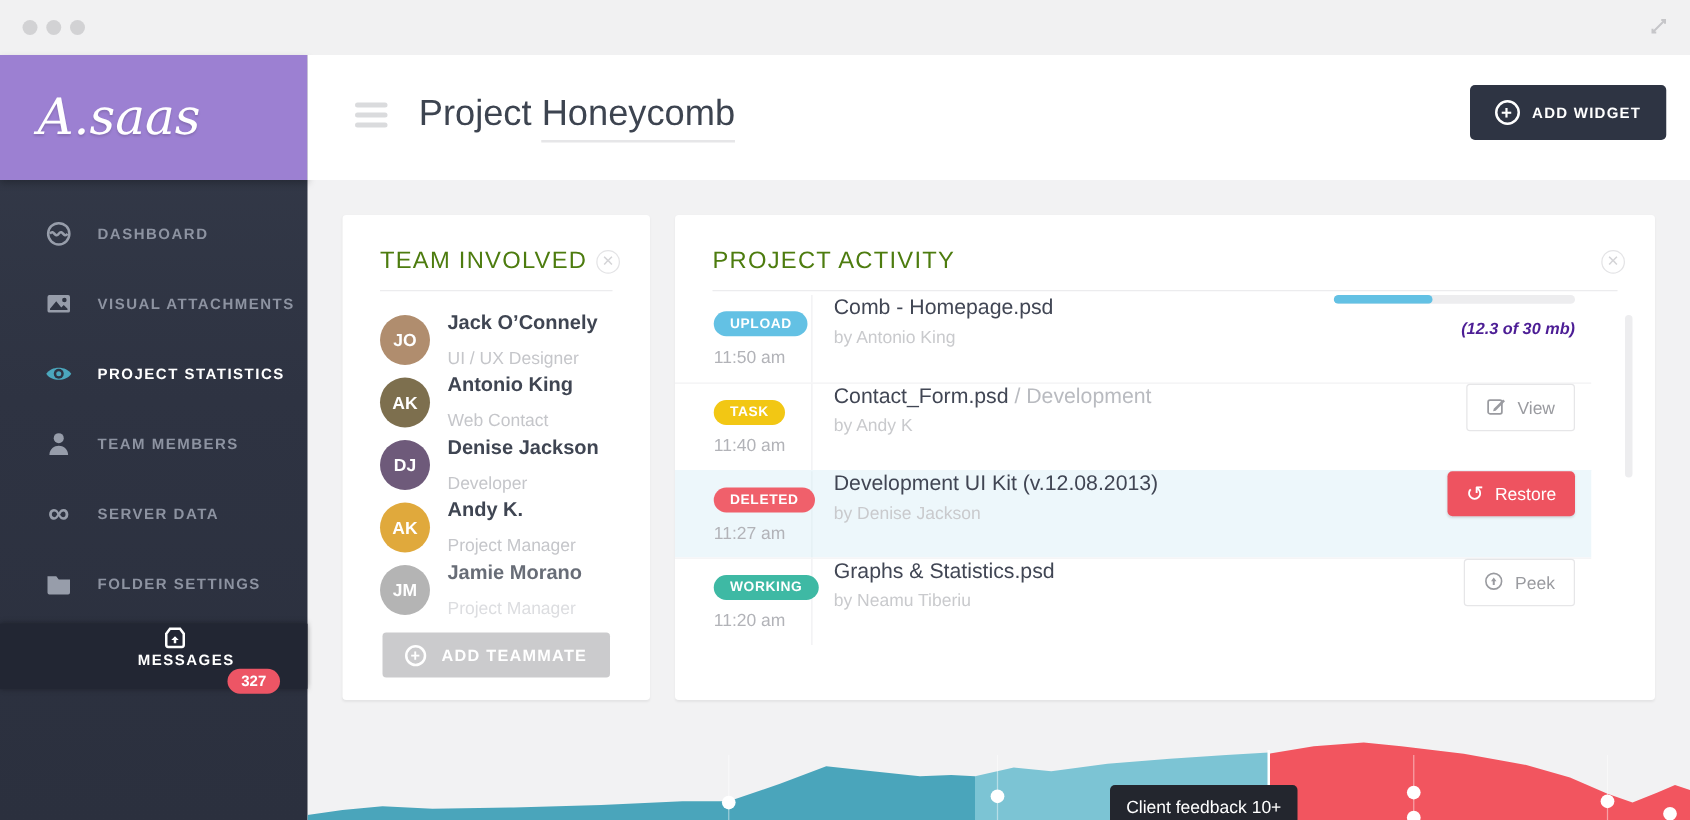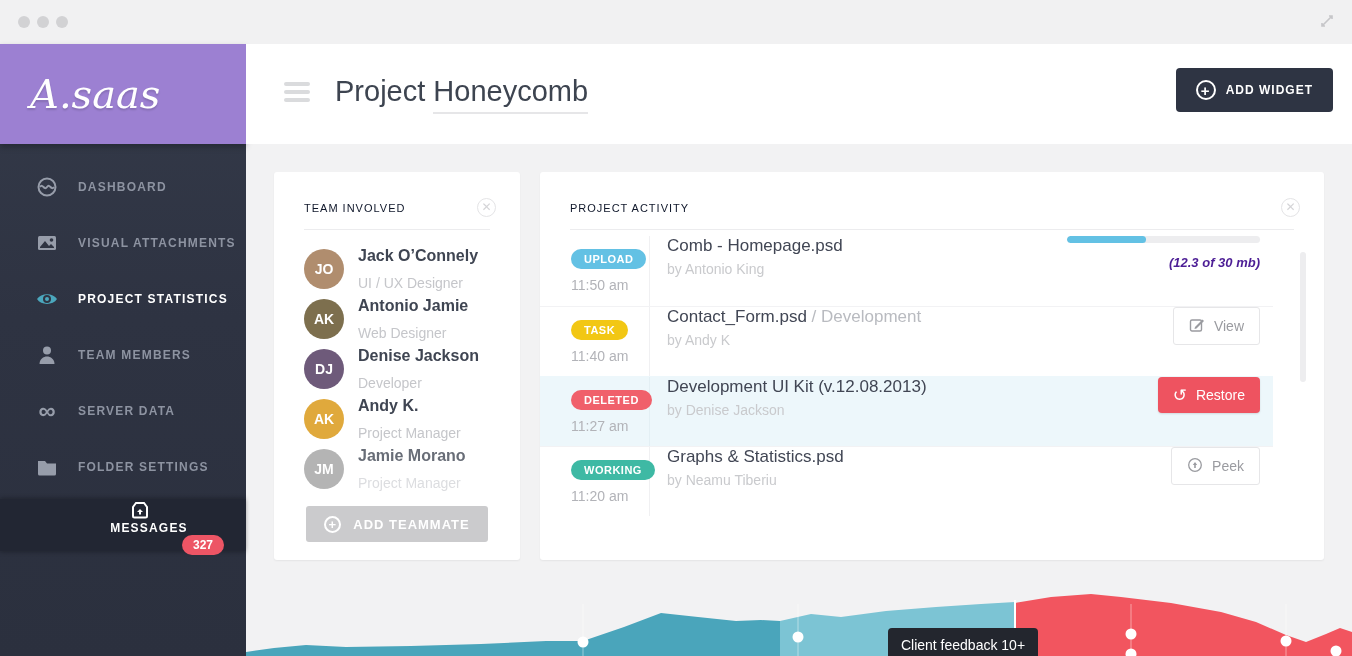--- a/index.html
+++ b/index.html
@@ -31,21 +31,21 @@
   .hamburger { position:absolute; left:38px; top:38px; width:26px; cursor:pointer; }
   .hamburger div { height:4px; background:#dadbdd; border-radius:2px; margin-bottom:4px; }
   .page-title { position:absolute; left:89px; top:31px; font-size:29px; color:#3d4450; }
   .page-title .ul { border-bottom:2px solid #e6e6e8; padding-bottom:5px; }
   .add-widget { position:absolute; right:19px; top:24px; height:44px; padding:0 20px; background:#2e3443; border:none; border-radius:4px; color:#fff; font-family:inherit; font-size:12px; font-weight:bold; letter-spacing:1px; display:flex; align-items:center; gap:10px; cursor:pointer; }
   .plus-circ { width:20px; height:20px; border:2px solid currentColor; border-radius:50%; display:flex; align-items:center; justify-content:center; font-size:15px; font-weight:bold; line-height:1; }
 
   
   .card { position:absolute; background:#fff; border-radius:3px; box-shadow:0 1px 2px rgba(0,0,0,.06); }
   .card-head { display:flex; align-items:center; padding:26px 24px 12px 30px; }
-  .card-title { font-size:11px; letter-spacing:1px; color:#0f172a; }
+  .card-title { font-size:19px; letter-spacing:1px; color:#4d7c0f; }
   .close-ic { margin-left:auto; width:19px; height:19px; border:1px solid #e4e4e6; border-radius:50%; color:#d4d4d7; font-size:12px; line-height:17px; text-align:center; cursor:pointer; }
   .divider { height:1px; background:#ececee; margin:0 30px; }
 
   
   .team-card { left:274px; top:172px; width:246px; height:388px; }
   .member { display:flex; align-items:center; height:50px; padding:0 30px; cursor:pointer; }
   .avatar { width:40px; height:40px; border-radius:50%; color:#fff; font-size:14px; font-weight:bold; display:flex; align-items:center; justify-content:center; flex:none; }
   .m-info { margin-left:14px; }
   .m-name { font-size:16px; font-weight:bold; color:#3f4552; }
   .m-role { font-size:14px; color:#c5c6ca; margin-top:10px; }
@@ -192,22 +192,22 @@
     <div class="member">
       <span class="avatar" style="background: rgb(176, 141, 110);">JO</span>
       <span class="m-info">
           <span class="m-name" style="display:block">Jack O’Connely</span>
           <span class="m-role" style="display:block">UI / UX Designer</span>
         </span>
     </div>
     <div class="member">
       <span class="avatar" style="background: rgb(125, 111, 78);">AK</span>
       <span class="m-info">
-          <span class="m-name" style="display:block">Antonio Jamie</span>
-          <span class="m-role" style="display:block">Web Designer</span>
+          <span class="m-name" style="display:block">Antonio King</span>
+          <span class="m-role" style="display:block">Web Contact</span>
         </span>
     </div>
     <div class="member">
       <span class="avatar" style="background: rgb(110, 90, 122);">DJ</span>
       <span class="m-info">
           <span class="m-name" style="display:block">Denise Jackson</span>
           <span class="m-role" style="display:block">Developer</span>
         </span>
     </div>
     <div class="member">

